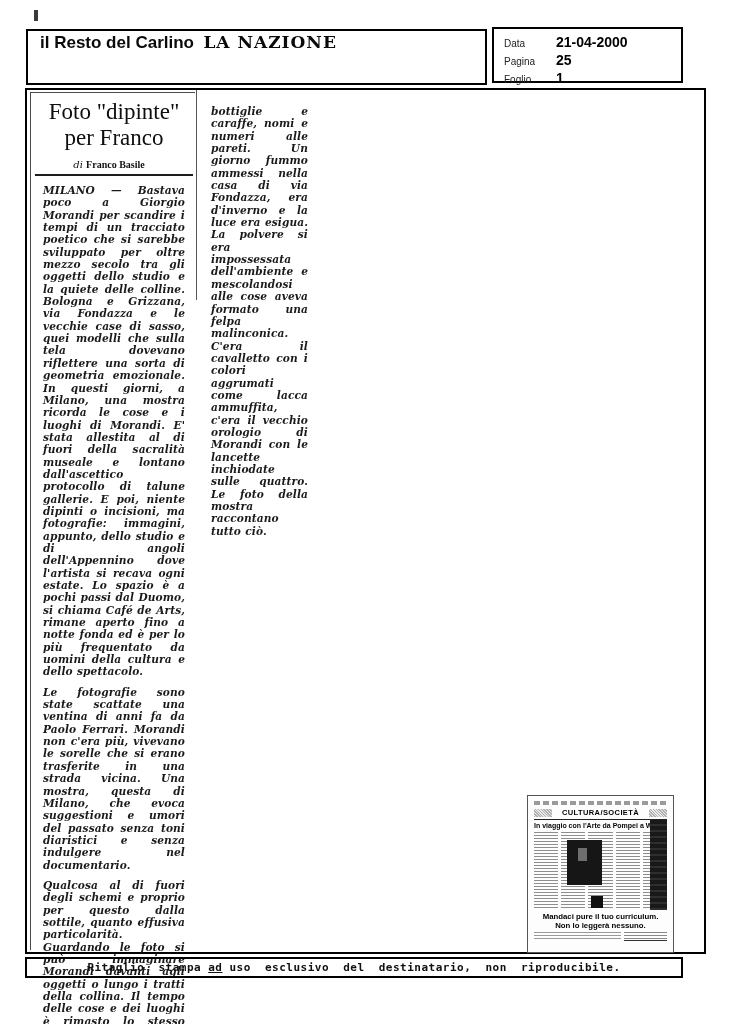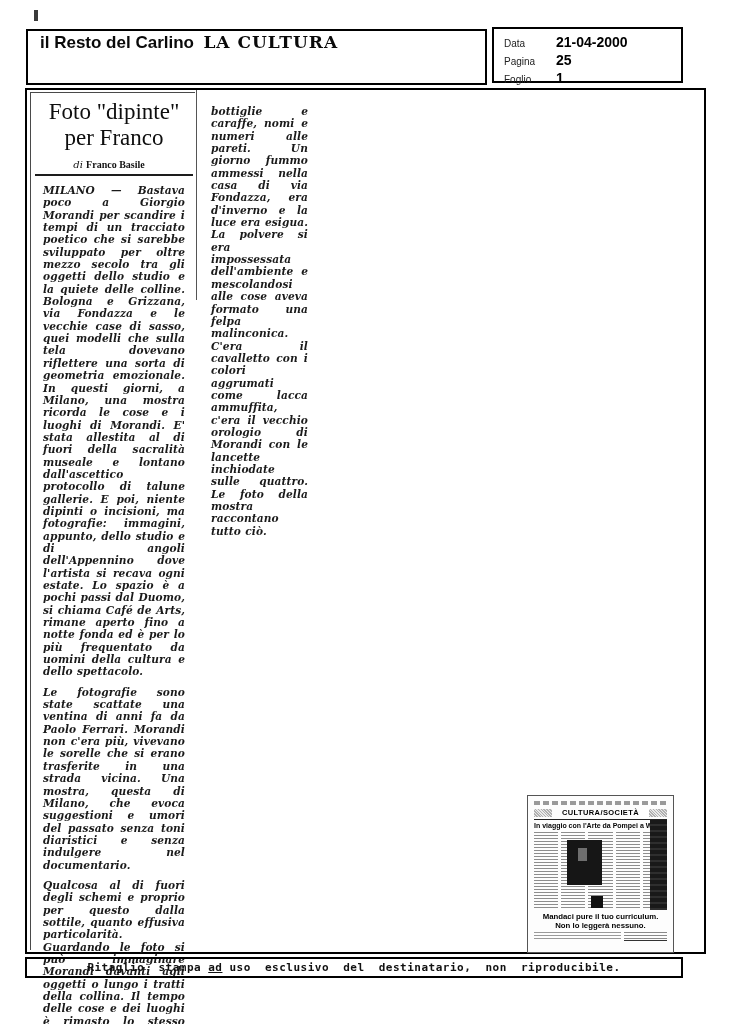--- a/index.html
+++ b/index.html
@@ -74,21 +74,21 @@
 </head>
 <body>
 
 <div class="sheet">
 
   <div class="abs scan-mark"></div>
 
   <div class="abs logo-box">
     <div class="logo-sub">
       <span class="carlino">il Resto del Carlino</span>
-      <span class="nazione">LA CULTURA</span>
+      <span class="nazione">LA NAZIONE</span>
     </div>
   </div>
 
   <div class="abs info-box">
     <div class="info-row">
       <span class="info-label">Data</span>
       <span class="info-value">21-04-2000</span>
     </div>
     <div class="info-row">
       <span class="info-label">Pagina</span>

